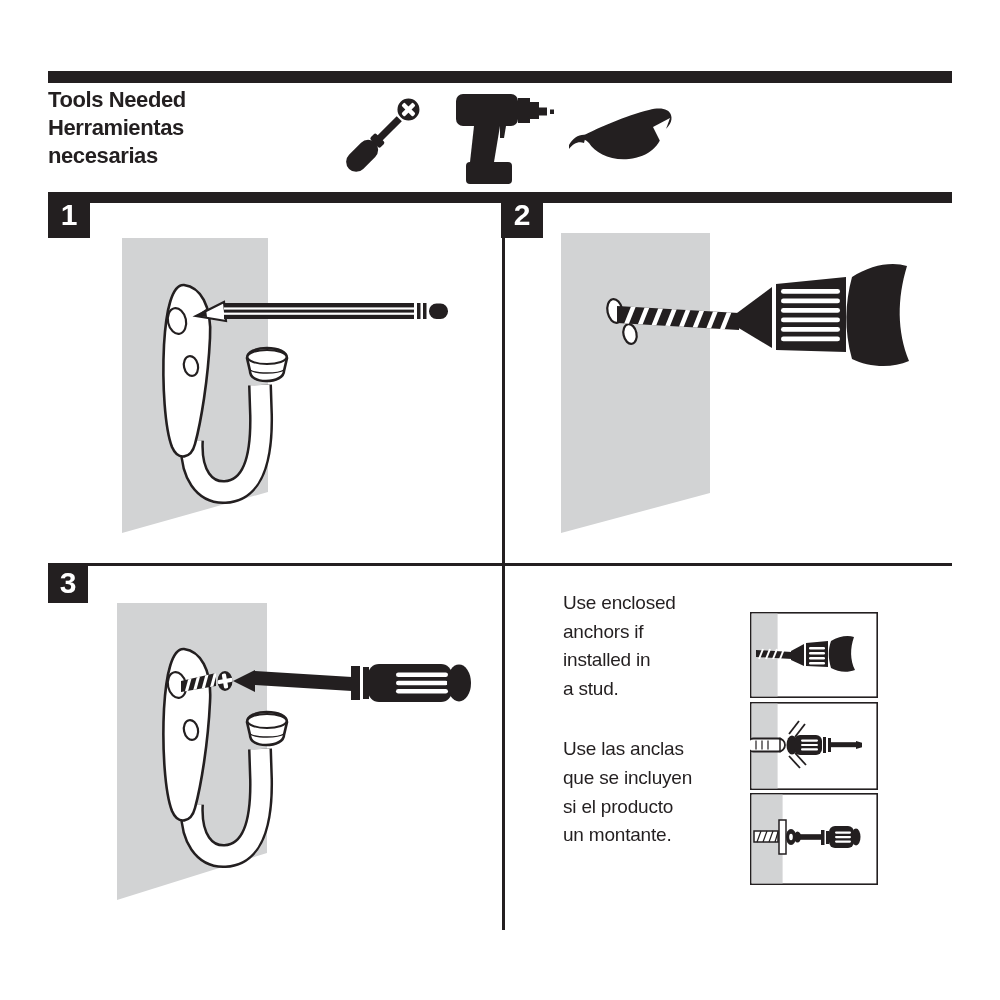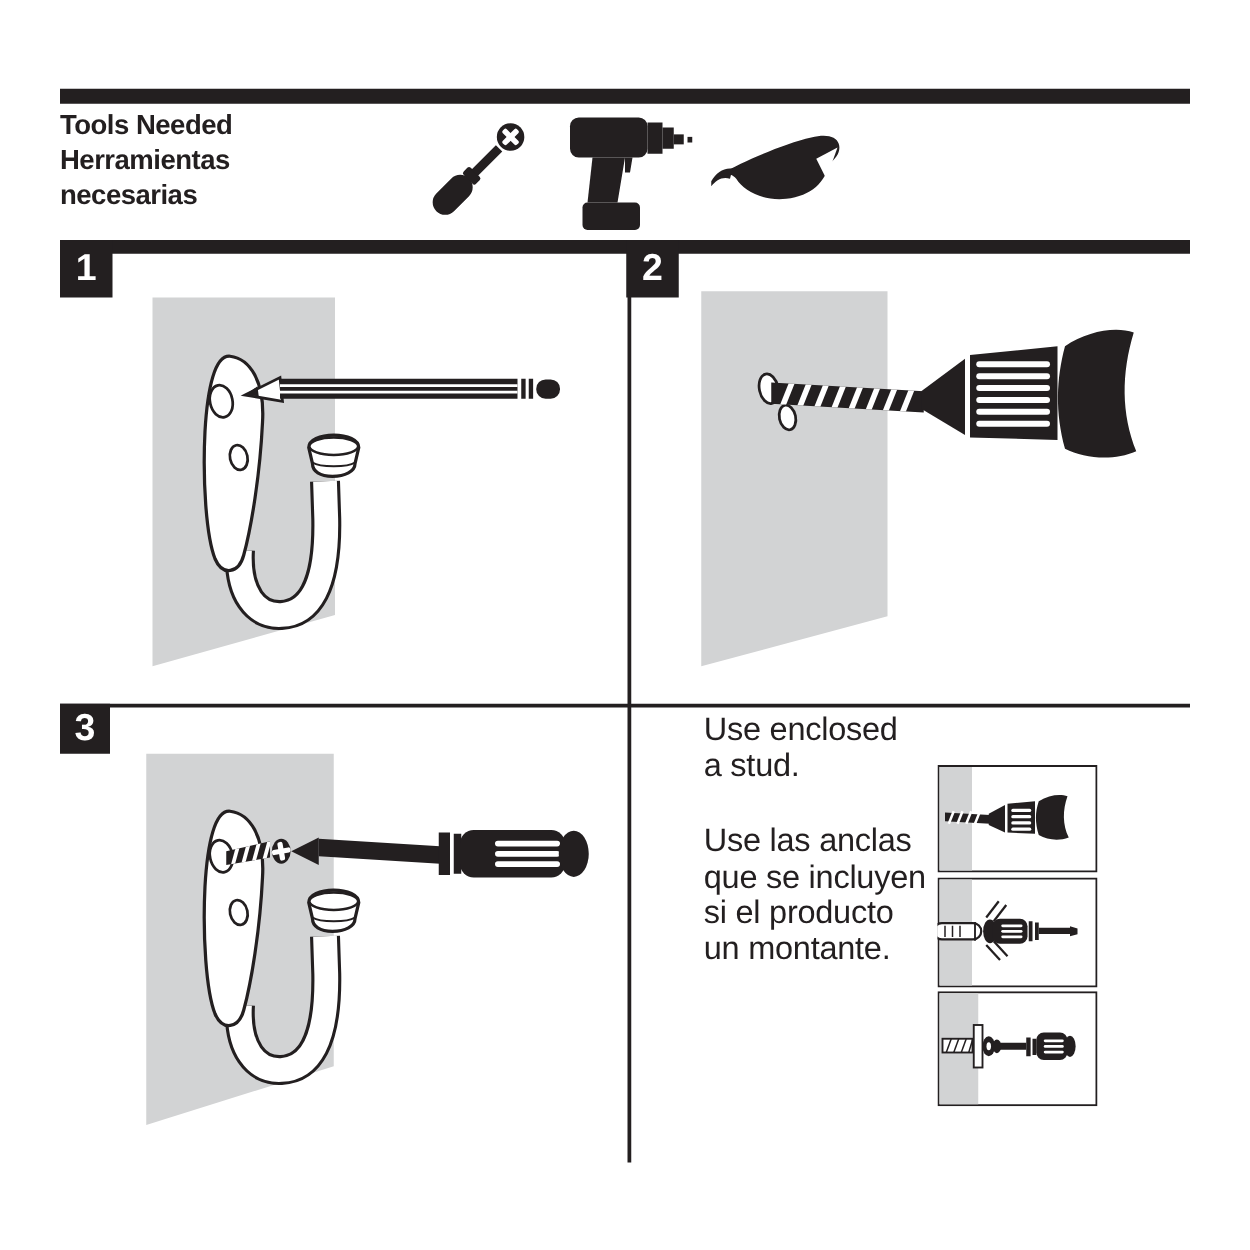--- a/index.html
+++ b/index.html
@@ -4,21 +4,21 @@
 <style>
   html,body{margin:0;padding:0;background:#ffffff;}
   body{width:1000px;height:1000px;font-family:"Liberation Sans",sans-serif;color:#231f20;}
   .page{position:relative;width:1000px;height:952px;background:#ffffff;overflow:hidden;}
   .abs{position:absolute;}
   .bar{position:absolute;background:#231f20;}
   .vrule{position:absolute;background:#231f20;}
   .badge{position:absolute;background:#231f20;color:#ffffff;display:flex;align-items:center;justify-content:center;
          font-weight:bold;font-size:30px;line-height:1;}
   .title{position:absolute;left:48px;top:86px;font-size:22px;font-weight:bold;line-height:28px;letter-spacing:-0.4px;}
-  .note{position:absolute;left:563px;top:569px;font-size:26px;line-height:28.6px;letter-spacing:-0.2px;}
+  .note{position:absolute;left:563px;top:589px;font-size:19px;line-height:28.6px;letter-spacing:-0.2px;}
   .note .para{margin:0 0 0 0;}
   .note .para.second{margin-top:32px;}
   svg{display:block;}
 </style>
 </head>
 <body>
 
 <div class="page">
 
   <svg width="0" height="0" style="position:absolute" aria-hidden="true">
@@ -185,20 +185,22 @@
         <rect x="396" y="680.7" width="52" height="4.6" rx="2.3"></rect>
         <rect x="396" y="688.9" width="52" height="4.6" rx="2.3"></rect>
       </g>
       <ellipse cx="459" cy="683" rx="12" ry="18.5"></ellipse>
     </g>
   </svg>
 
   <div class="note">
     <div class="para">
       <div>Use enclosed</div>
+      <div>anchors if</div>
+      <div>installed in</div>
       <div>a stud.</div>
     </div>
     <div class="para second">
       <div>Use las anclas</div>
       <div>que se incluyen</div>
       <div>si el producto</div>
       <div>un montante.</div>
     </div>
   </div>
 

